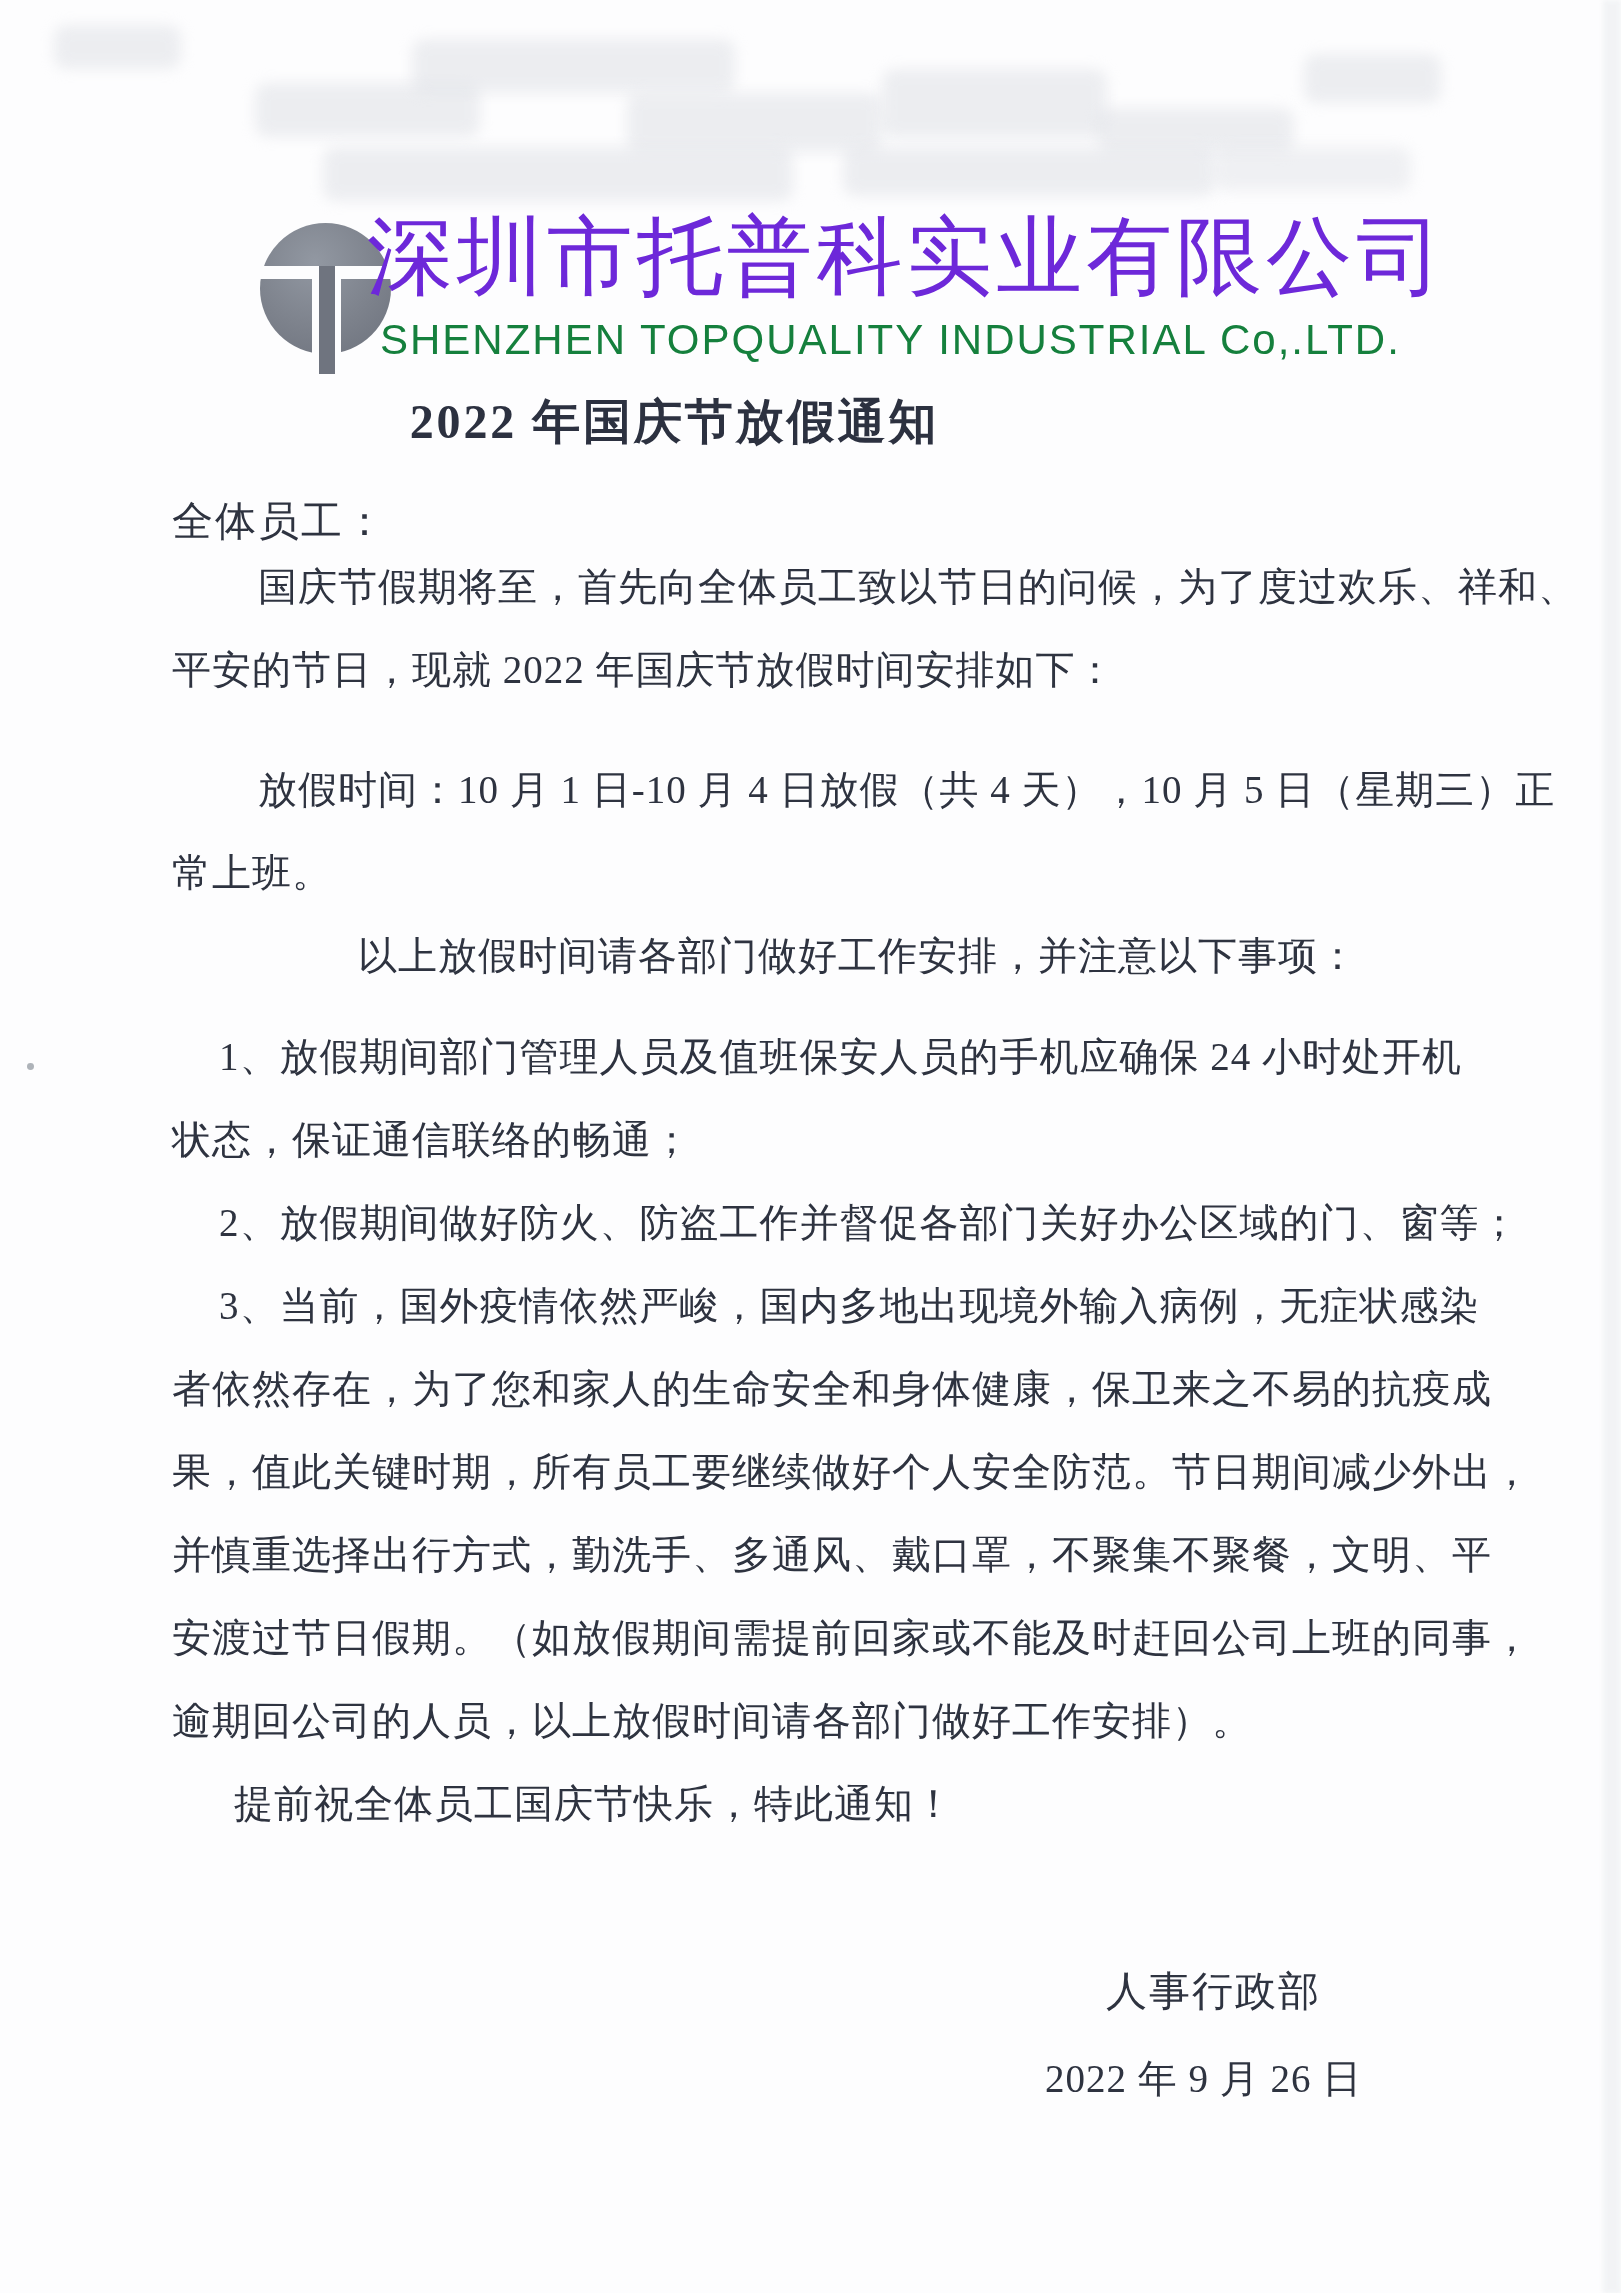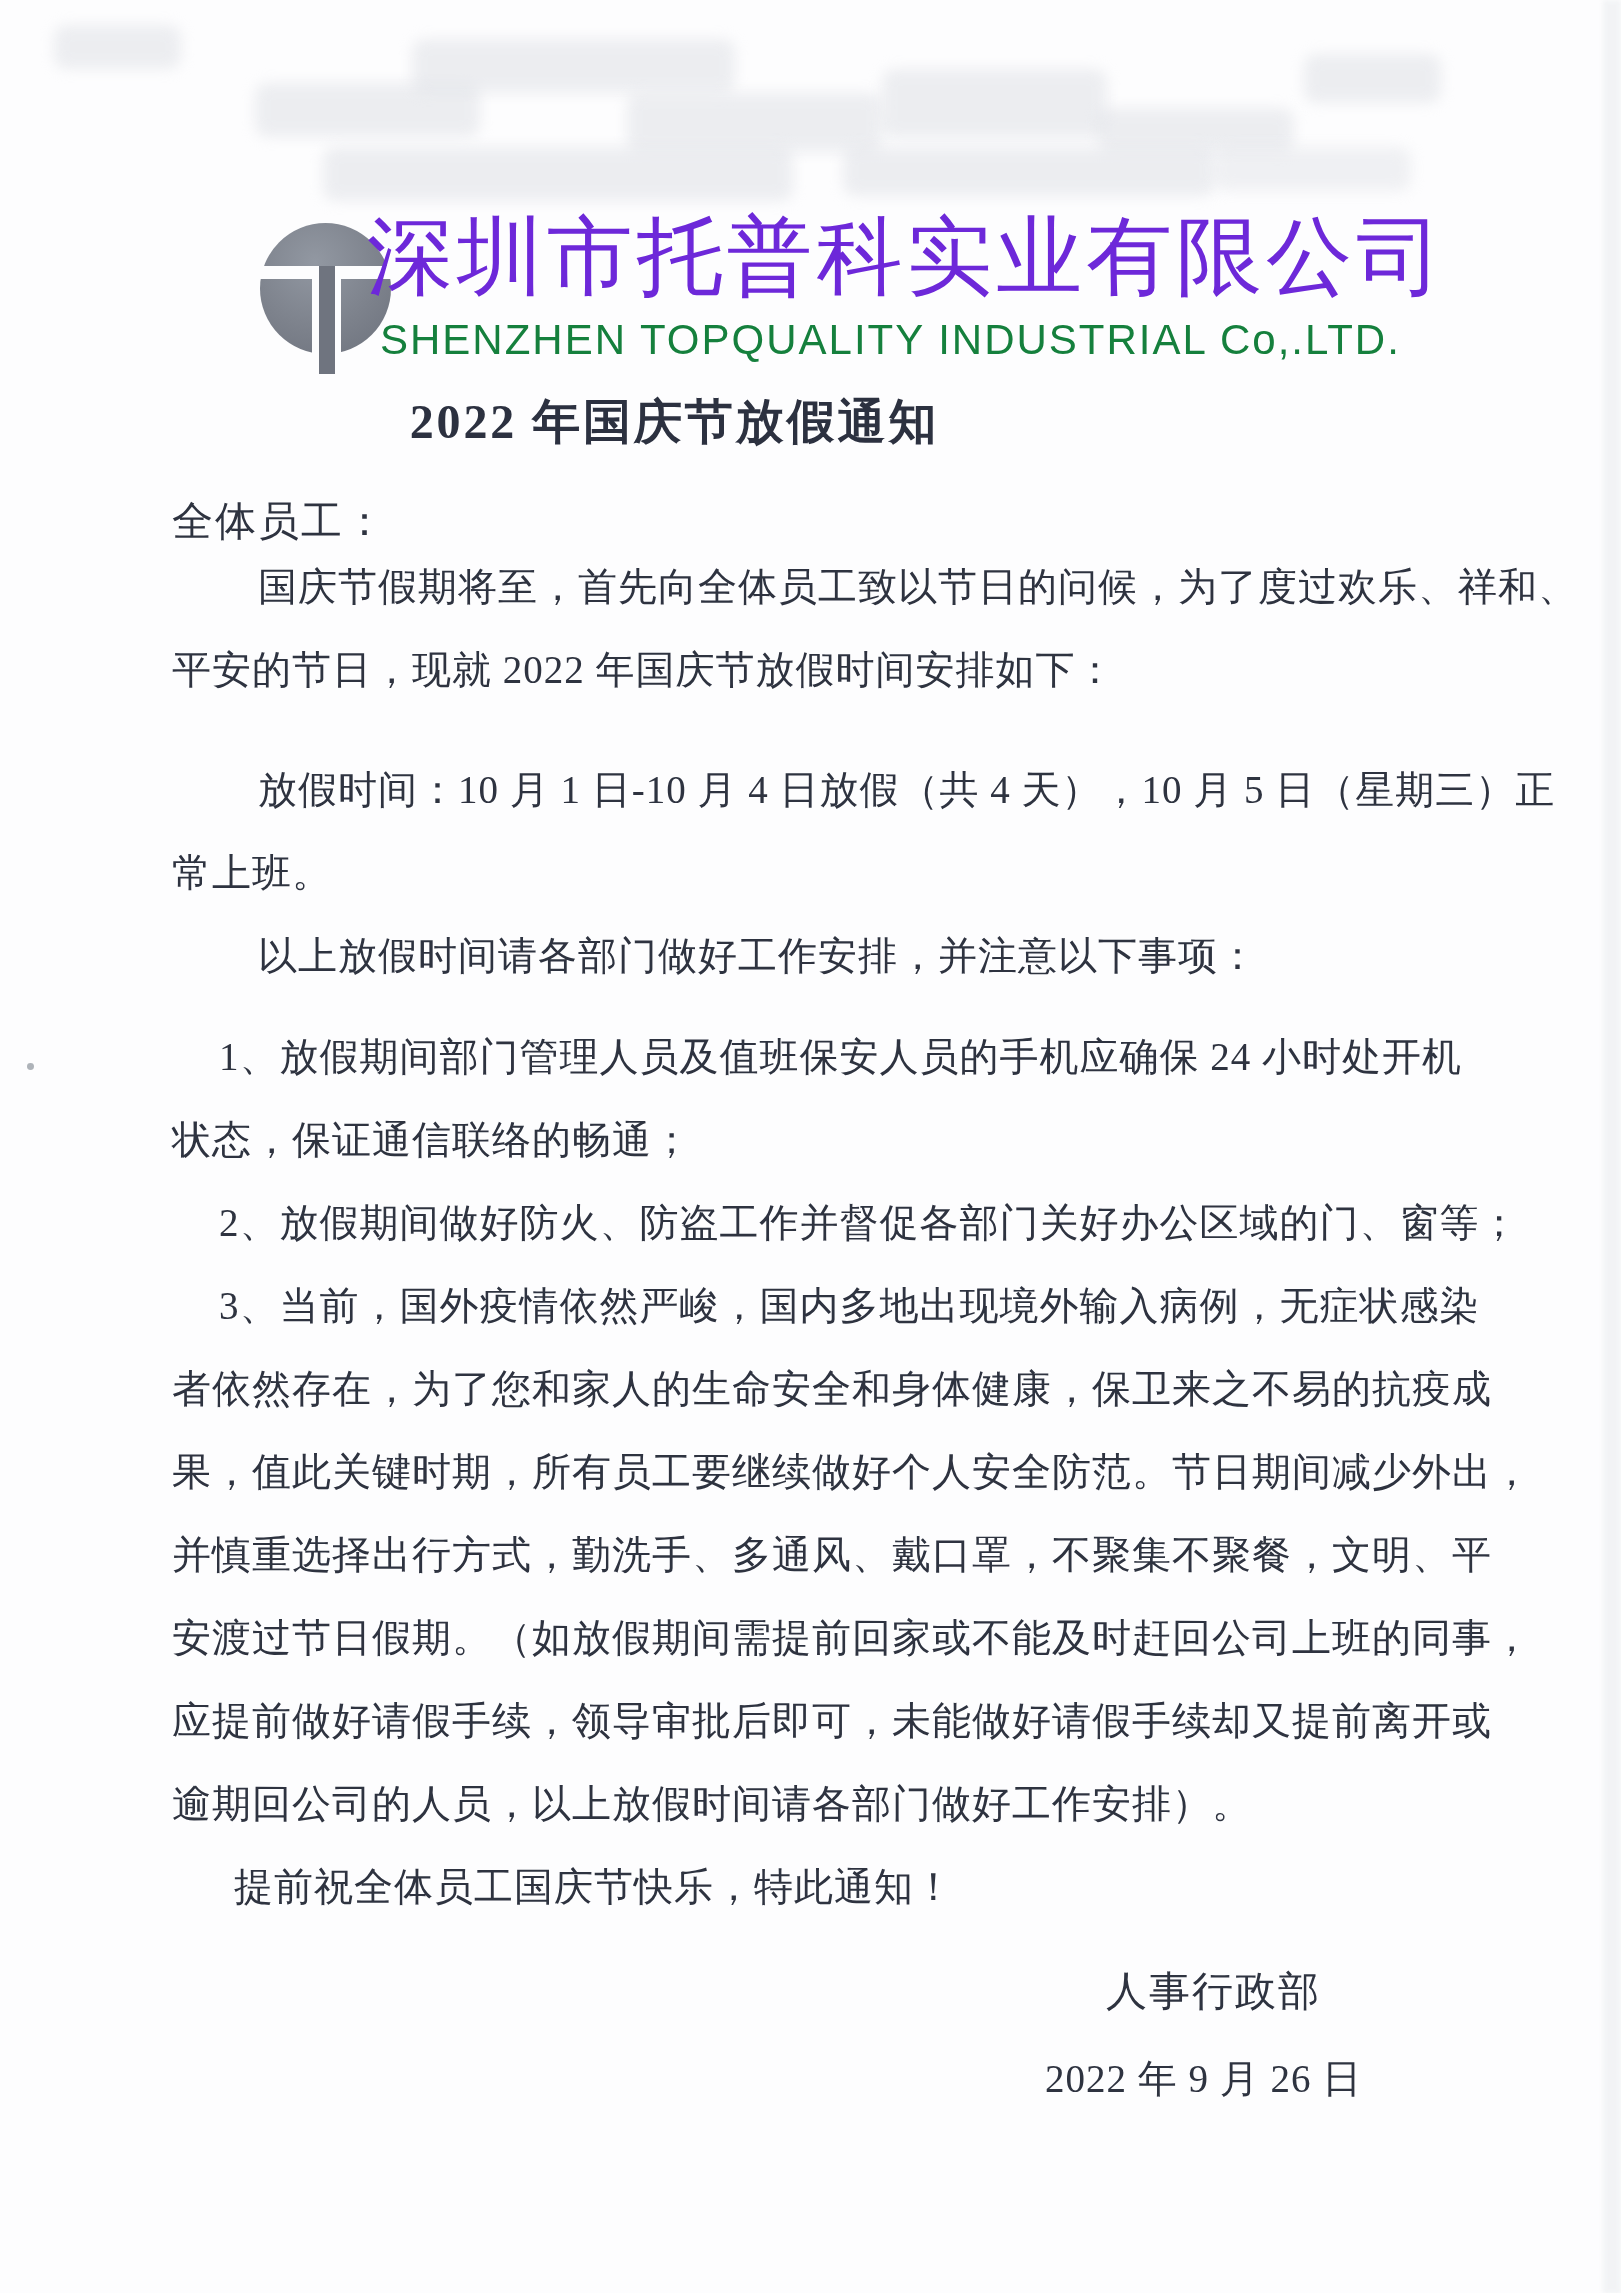--- a/index.html
+++ b/index.html
@@ -56,21 +56,21 @@
     position:absolute;left:172px;top:494px;
     font-size:41px;letter-spacing:2px;text-align:center;
   }
 
   
   .body-text{
     position:absolute;left:172px;top:561px;width:1286px;
     font-size:39px;letter-spacing:1px;
   }
   .line{height:83px;line-height:51px;white-space:nowrap;}
-  .ind-2{text-indent:86px;}
+  .ind-2{text-indent:86px;text-align:center;}
   .ind-1{text-indent:47px;}
   .ind-c{text-indent:62px;}
   .gap-lg{margin-top:37px;}
   .gap-sm{margin-top:17.6px;}
 
   .signature{
     position:absolute;left:1106px;top:1964px;
     font-size:41px;letter-spacing:2px;
   }
   .doc-date{
@@ -115,21 +115,20 @@
     <div class="line">常上班。</div>
     <div class="line ind-2">以上放假时间请各部门做好工作安排，并注意以下事项：</div>
     <div class="line ind-1 gap-sm">1、放假期间部门管理人员及值班保安人员的手机应确保 24 小时处开机</div>
     <div class="line">状态，保证通信联络的畅通；</div>
     <div class="line ind-1">2、放假期间做好防火、防盗工作并督促各部门关好办公区域的门、窗等；</div>
     <div class="line ind-1">3、当前，国外疫情依然严峻，国内多地出现境外输入病例，无症状感染</div>
     <div class="line">者依然存在，为了您和家人的生命安全和身体健康，保卫来之不易的抗疫成</div>
     <div class="line">果，值此关键时期，所有员工要继续做好个人安全防范。节日期间减少外出，</div>
     <div class="line">并慎重选择出行方式，勤洗手、多通风、戴口罩，不聚集不聚餐，文明、平</div>
     <div class="line">安渡过节日假期。（如放假期间需提前回家或不能及时赶回公司上班的同事，</div>
-    <div class="line">应提前做好请假手续，领导审批后即可，未能做好请假手续却又提前离开或</div>
     <div class="line">逾期回公司的人员，以上放假时间请各部门做好工作安排）。</div>
     <div class="line ind-c">提前祝全体员工国庆节快乐，特此通知！</div>
   </div>
 
   <div class="signature">人事行政部</div>
   <div class="doc-date">2022 年 9 月 26 日</div>
 
 </div>
 
 

